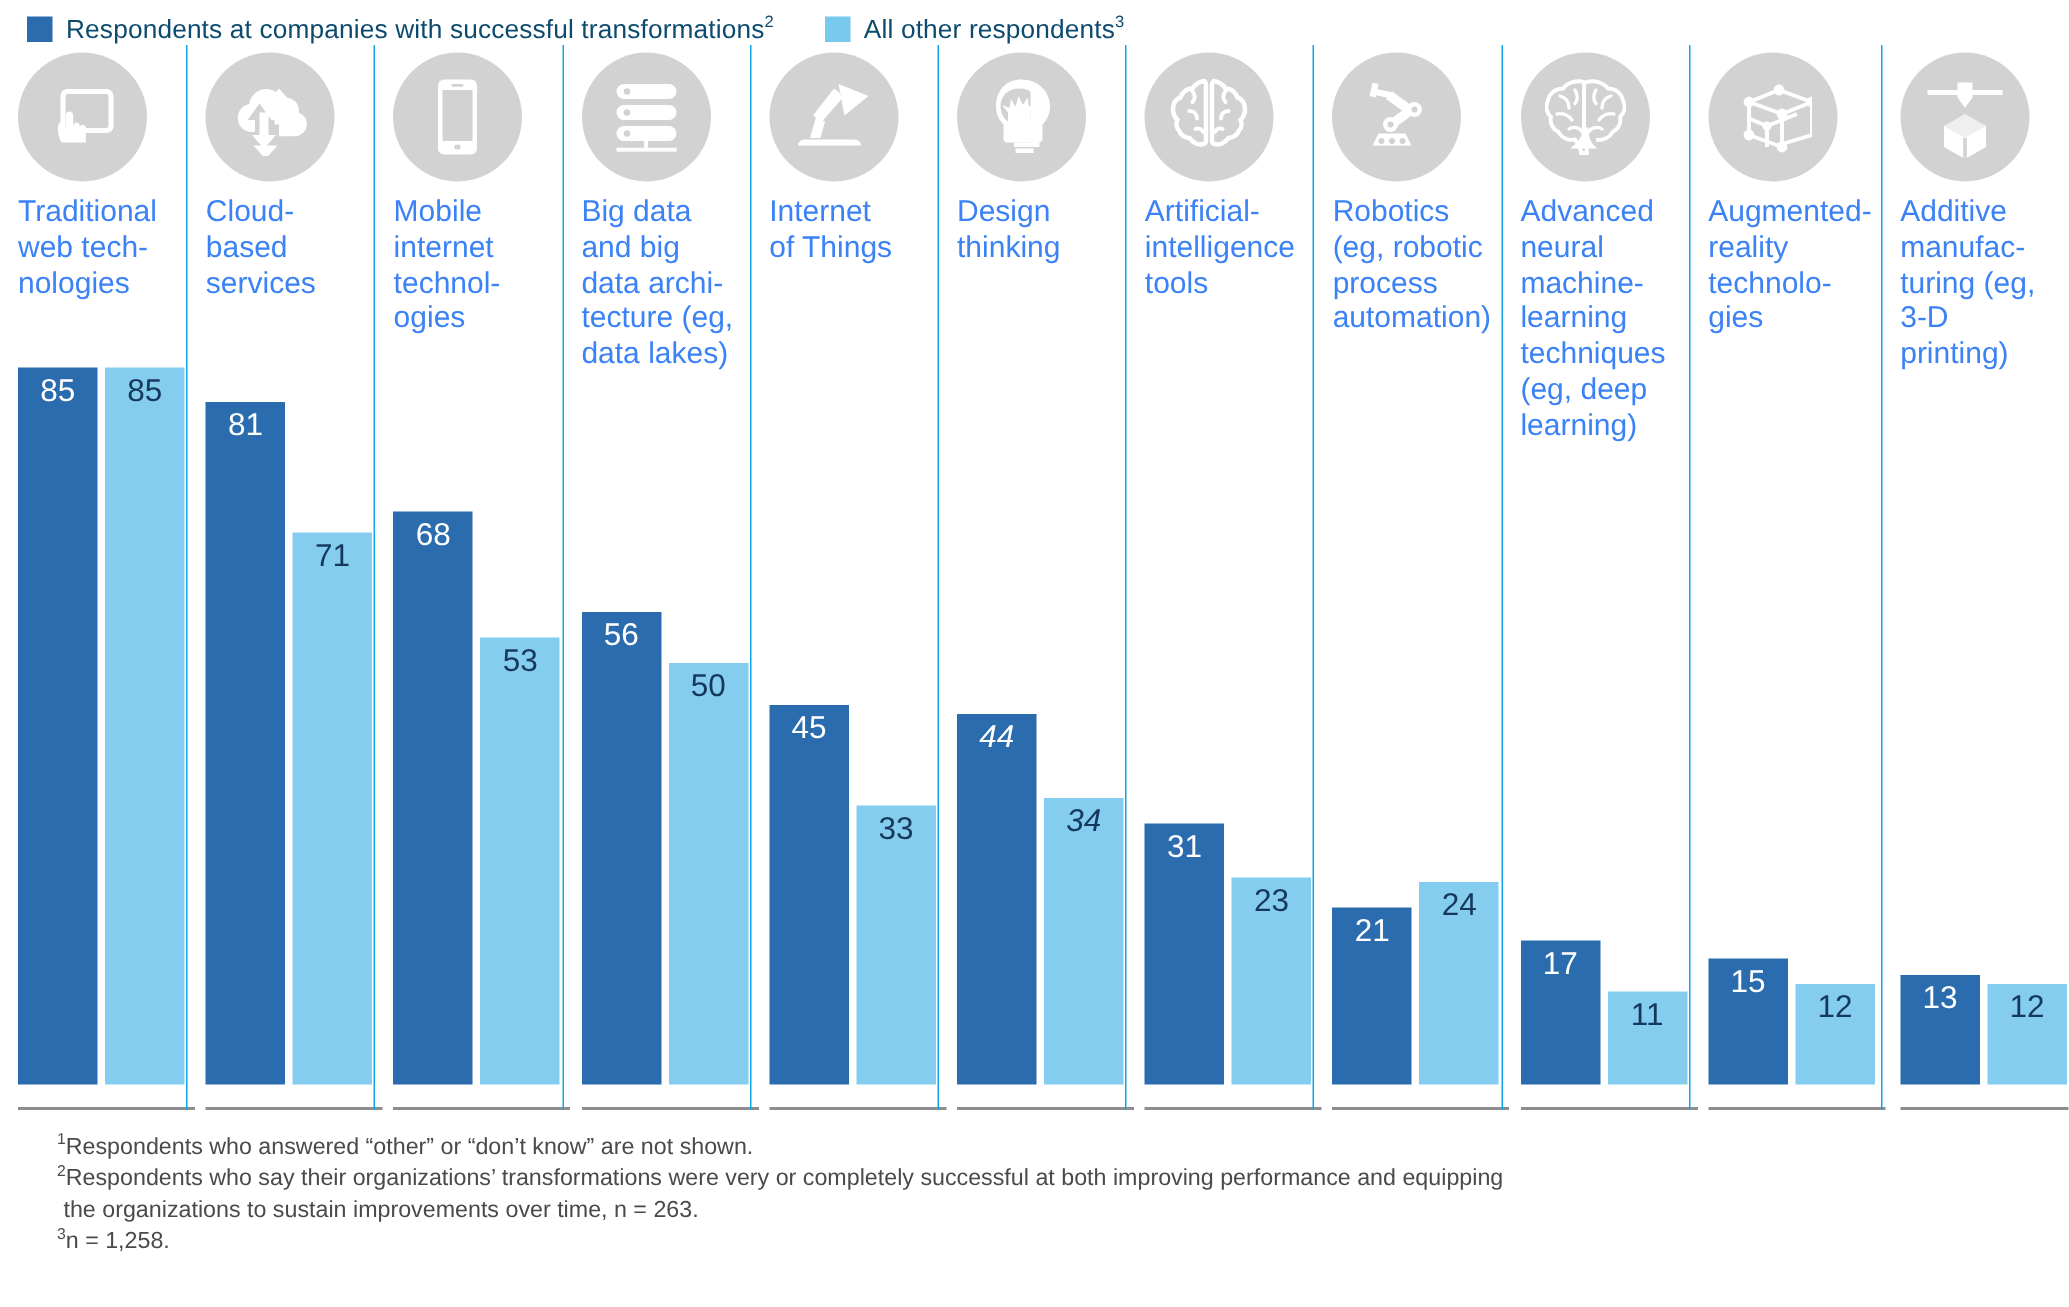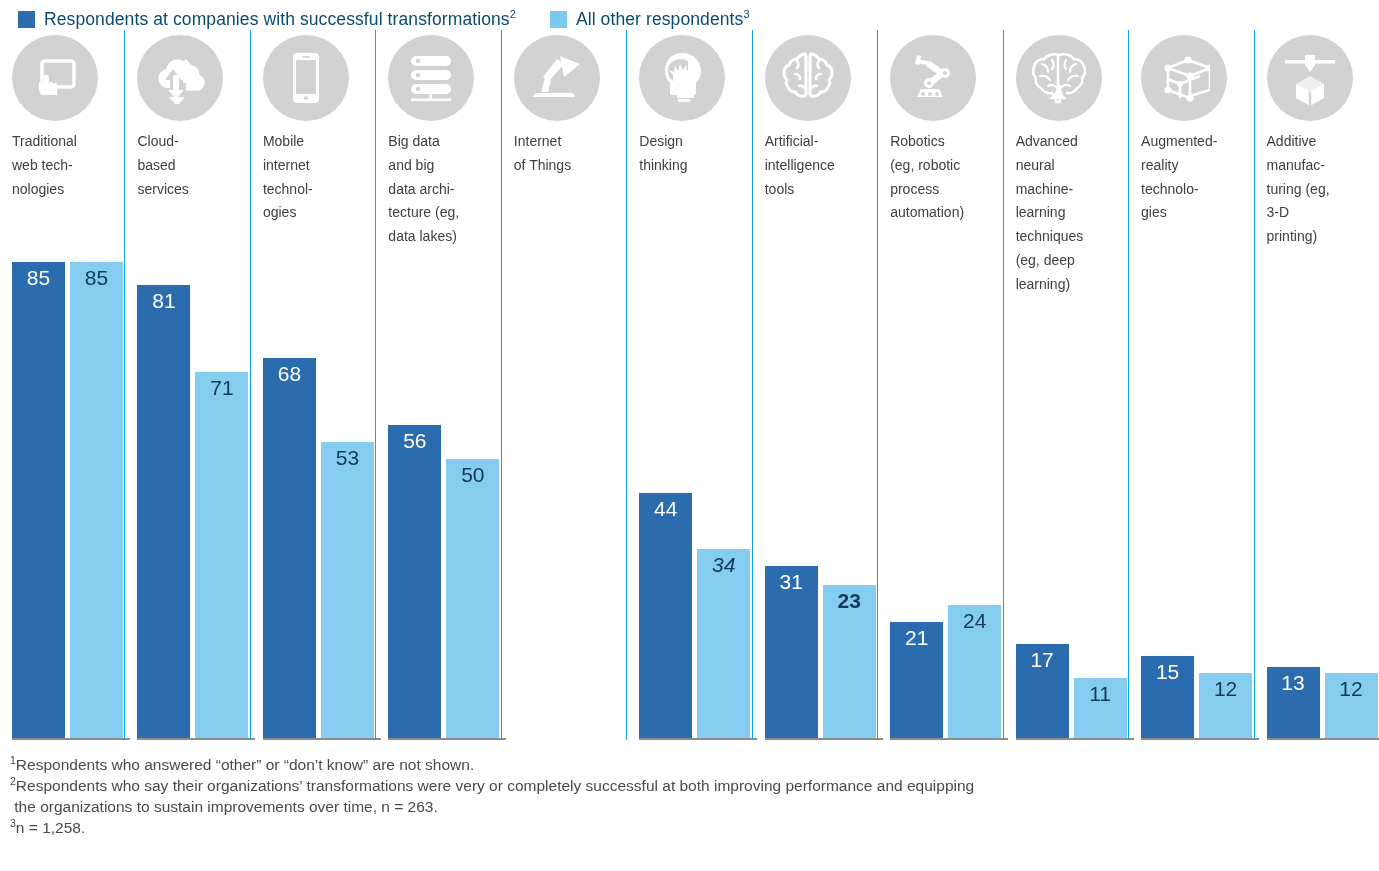--- a/index.html
+++ b/index.html
@@ -78,40 +78,40 @@
     background: #d2d2d2;
     display: flex;
     align-items: center;
     justify-content: center;
     flex: 0 0 auto;
   }
   .icon-wrap svg { display: block; }
 
   
   .cat-label {
-    font-size: 14px;
+    font-size: 20px;
     line-height: 23.8px;
-    color: #404040;
+    color: #3b82f6;
     letter-spacing: 0px;
     white-space: pre-line;
     flex: 0 0 auto;
     min-height: 0;
   }
 
   
   .bars {
     position: relative;
     flex: 1 1 auto;
     margin-top: auto;
   }
   .bar-group {
     position: absolute;
     left: 0;
     right: 6px;
-    bottom: 0;
+    bottom: 17px;
     height: 478px;
     display: flex;
     align-items: flex-end;
     gap: 5px;
   }
   .bar {
     position: relative;
     width: 53px;
     flex: 0 0 auto;
     display: flex;
@@ -138,21 +138,21 @@
     background: #8d8d8d;
   }
 
   
   #footnotes {
     padding: 14px 0 0 10px;
     font-size: 15.5px;
     line-height: 21px;
     color: #4a4a4a;
   }
-  #footnotes div { white-space: pre-wrap; }
+  #footnotes div { white-space: pre-wrap; margin-left: 28px; }
   #footnotes sup {
     font-size: 10.5px;
     vertical-align: super;
     line-height: 0;
   }
 </style>
 </head>
 <body>
 
 <div id="legend">
@@ -275,36 +275,47 @@
         <svg width="56" height="52" viewBox="0 0 56 52">
           <path d="M31 4l20 8-16 13z" fill="#fff"></path>
           <path d="M30 9L16 26l4 3L34 13z" fill="#fff"></path>
           <path d="M16 26l-4 14h7l3-11z" fill="#fff"></path>
           <path d="M8 41h34c2 0 4 2 4 4H4c0-2 2-4 4-4z" fill="#fff"></path>
           <path d="M28 7l4 3-14 18-4-3z" fill="#fff"></path>
         </svg>
       </div>
       <div class="cat-label">Internet
 of Things</div>
+      <div class="bars">
+        <div class="bar-group">
+          <div class="bar dark" style="height: 253.059px;">
+            <span class="bar-value">45</span>
+          </div>
+          <div class="bar light" style="height: 185.576px;">
+            <span class="bar-value">33</span>
+          </div>
+        </div>
+        <div class="baseline"></div>
+      </div>
     </div>
     <div class="column">
       <div class="icon-wrap">
         <svg width="50" height="54" viewBox="0 0 50 54">
           <path d="M25 2c11 0 19 8 19 18 0 5-2 9-5 12v10c0 1-1 2-2 2H15c-1 0-2-1-2-2V32c-3-3-5-7-5-12C8 10 14 2 25 2z" fill="#fff"></path>
           <path d="M20 44h14v3H20zM21 48h12v3H21z" fill="#fff"></path>
           <path d="M24 8c-8 0-13 5-13 12 0 4 2 8 5 10v-6l-4-5 5 2 1-6 3 5 2-7 3 6 3-5 1 6 5-3-4 6v7c3-2 5-6 5-10 0-7-5-12-12-12z" fill="#d2d2d2"></path>
           <path d="M31 10c5 1 9 6 9 11 0 4-2 7-5 9V22l-4 2v-5l-3 3-1-5-3 4-1-6-3 4-1-5-4 3 3-5-5 1 5-4h13z" fill="#d2d2d2" opacity="0"></path>
           <path d="M36 6c4 3 6 8 6 13 0 8-5 12-5 18v10h-6V6z" fill="#fff"></path>
         </svg>
       </div>
       <div class="cat-label">Design
 thinking</div>
       <div class="bars">
         <div class="bar-group">
-          <div class="bar dark" style="height: 247.435px;">
+          <div class="bar dark" style="height: 247.435px; font-style: italic;">
             <span class="bar-value">44</span>
           </div>
           <div class="bar light" style="height: 191.2px; font-style: italic;">
             <span class="bar-value">34</span>
           </div>
         </div>
         <div class="baseline"></div>
       </div>
     </div>
     <div class="column">
@@ -316,21 +327,21 @@
         </svg>
       </div>
       <div class="cat-label">Artificial-
 intelligence
 tools</div>
       <div class="bars">
         <div class="bar-group">
           <div class="bar dark" style="height: 174.329px;">
             <span class="bar-value">31</span>
           </div>
-          <div class="bar light" style="height: 155px; font-weight: bold;">
+          <div class="bar light" style="height: 138px;">
             <span class="bar-value">23</span>
           </div>
         </div>
         <div class="baseline"></div>
       </div>
     </div>
     <div class="column">
       <div class="icon-wrap">
         <svg width="54" height="50" viewBox="0 0 54 50">
           <path d="M12 6l14 3-1 4-14-3z" fill="#fff"></path>

